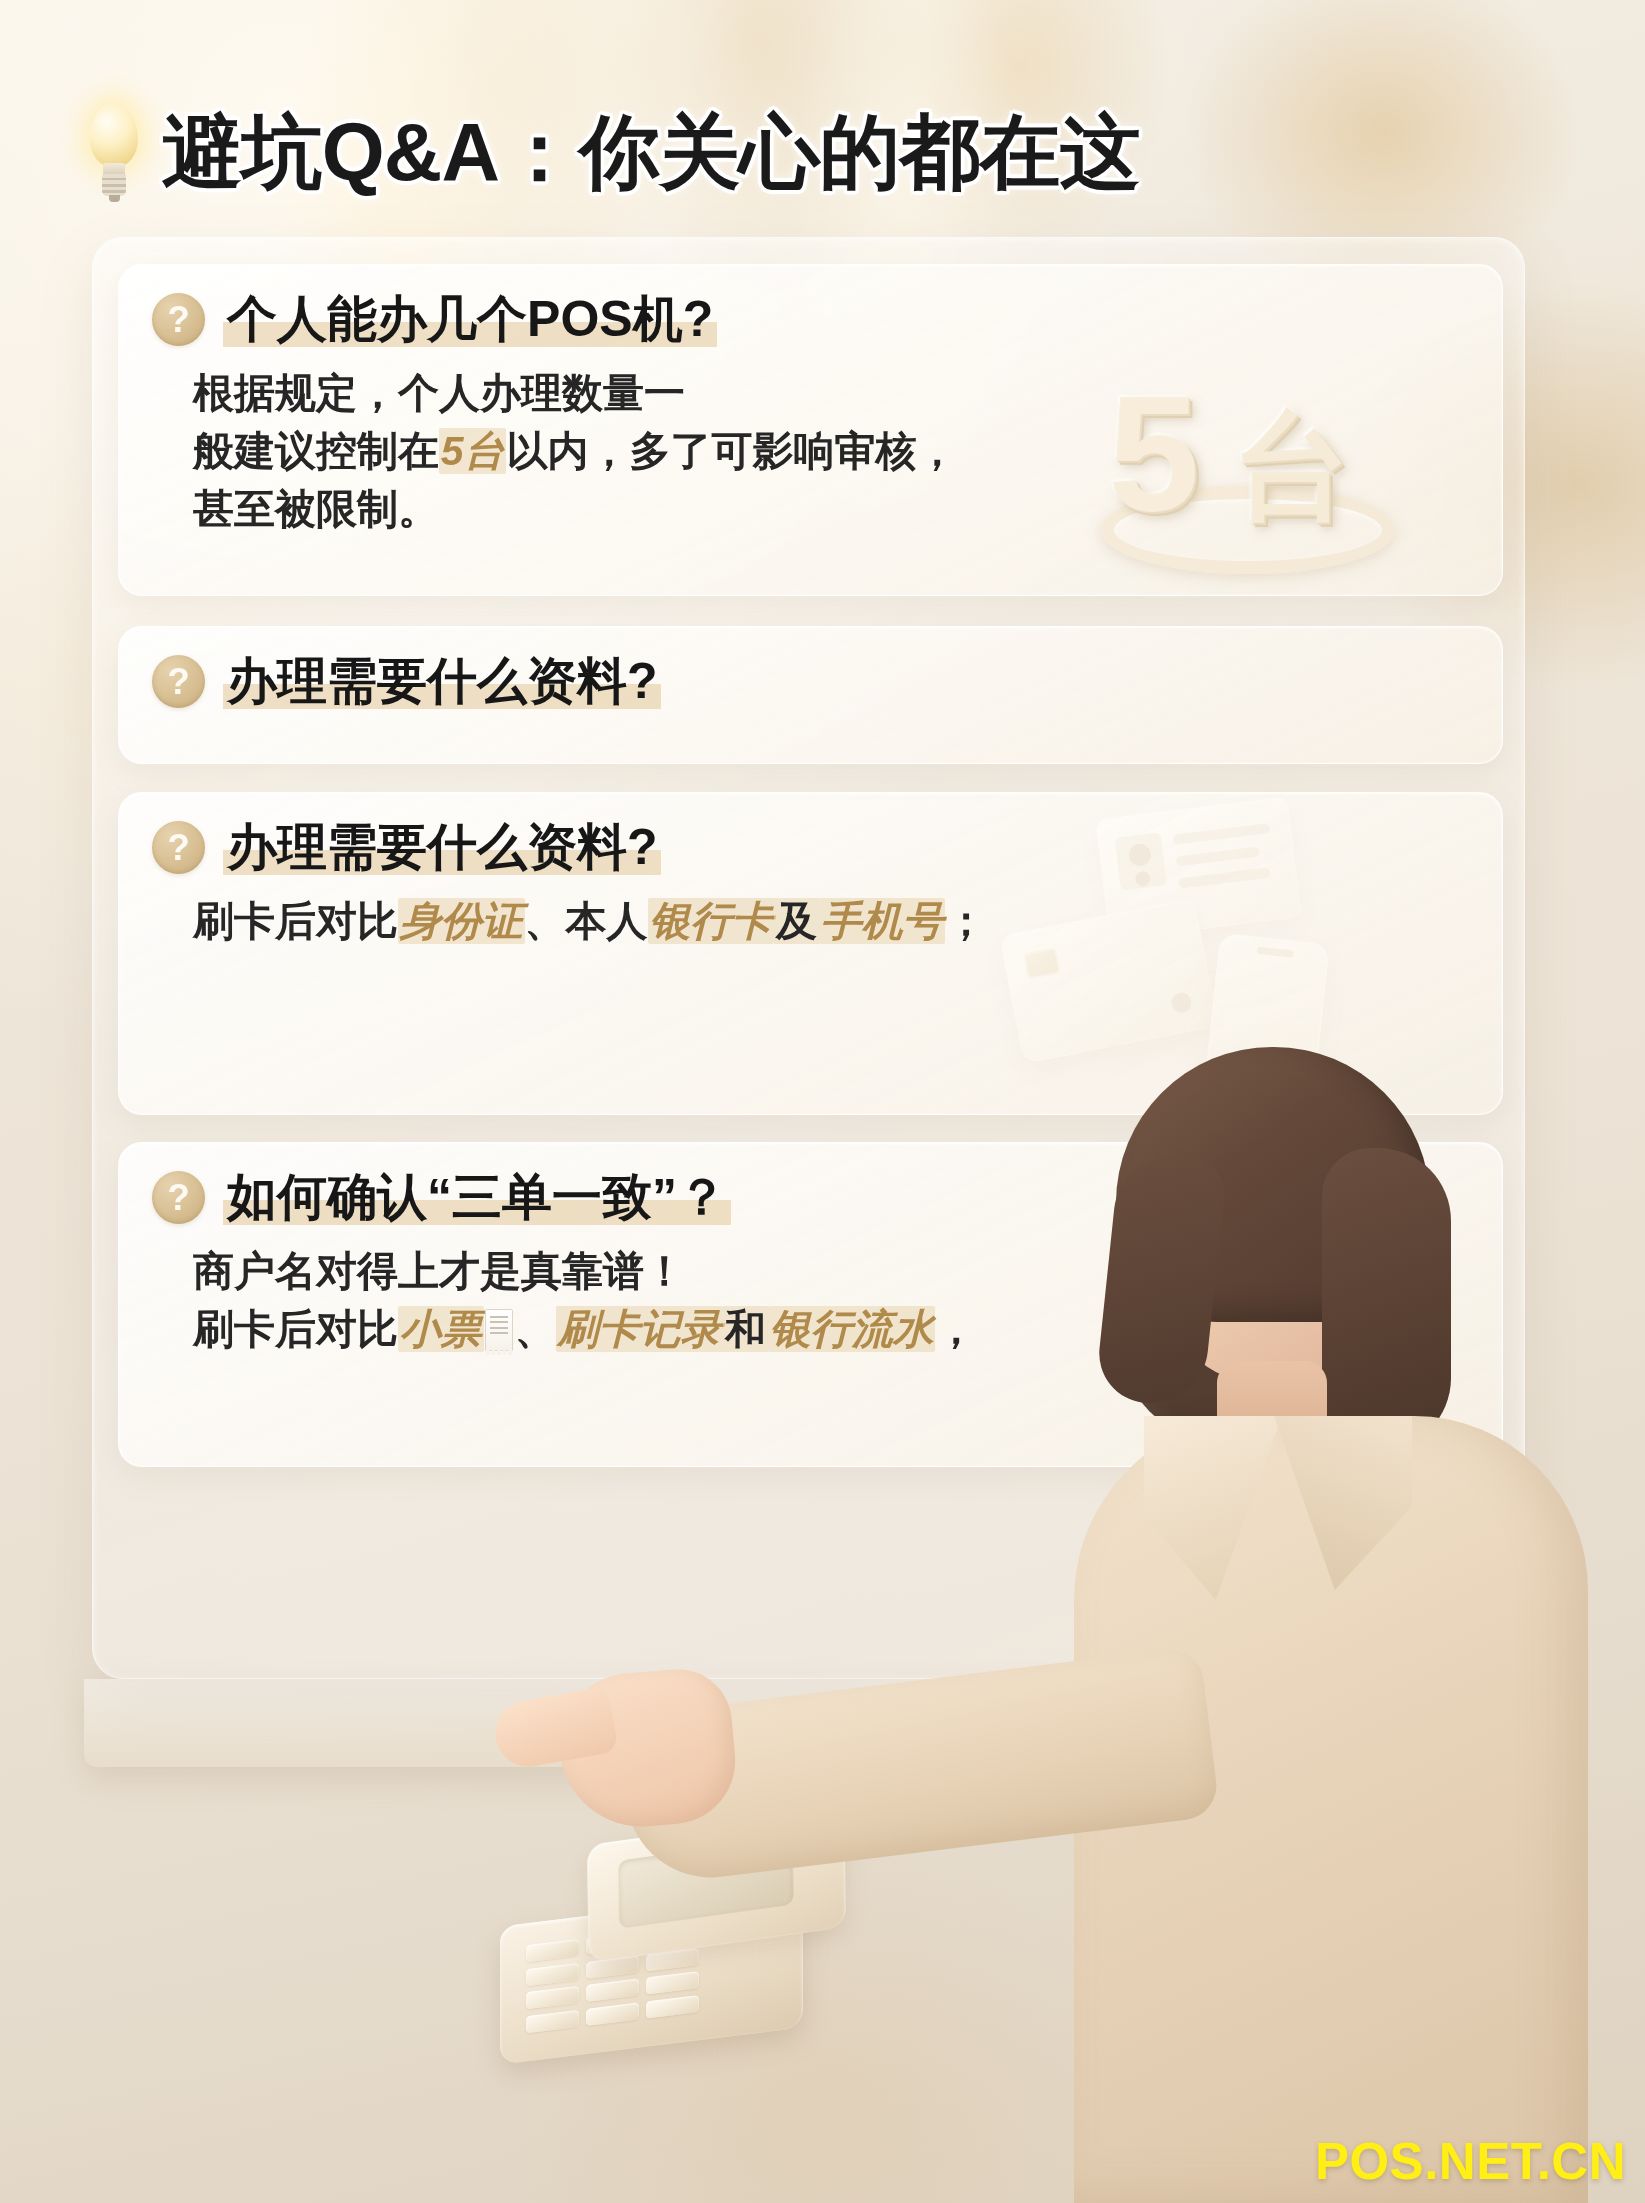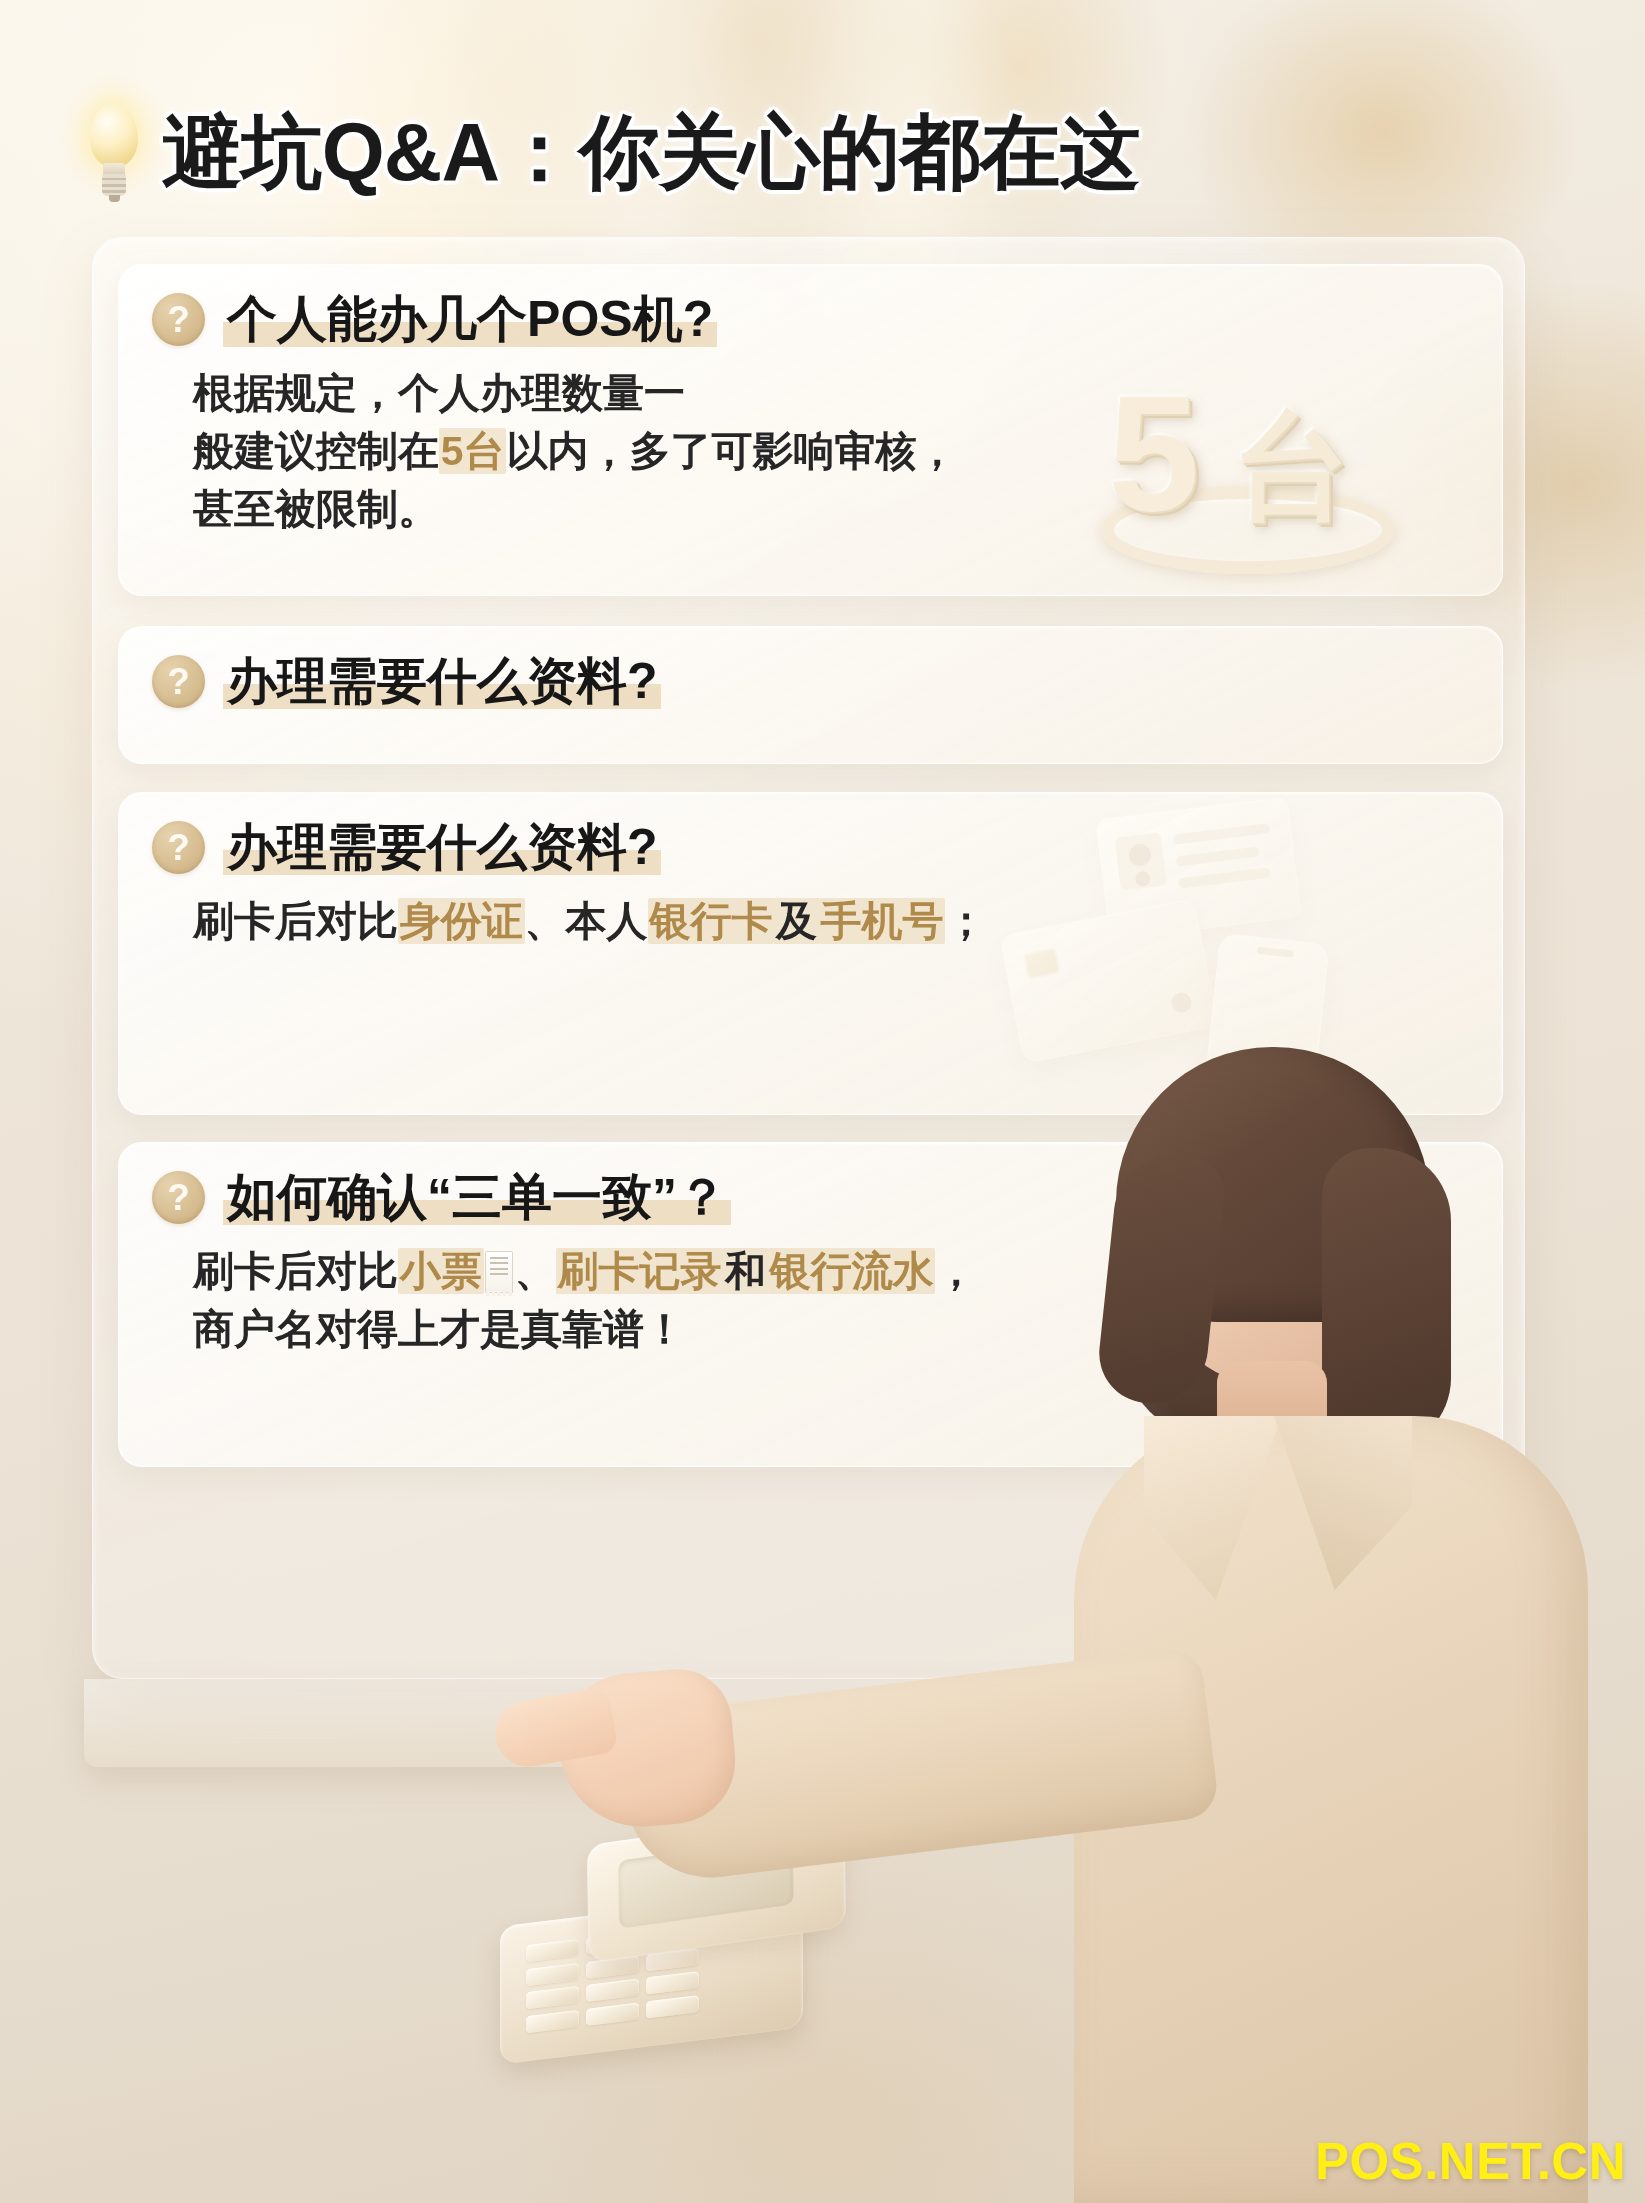--- a/index.html
+++ b/index.html
@@ -116,21 +116,21 @@
   }
 
   .a-body {
     padding: 16.5px 37px 0 42px;
     font-size: 41px; font-weight: 600; color: #262626; line-height: 1.42;
   }
   .a-line { white-space: nowrap; margin-left: 32px; }
   .hl {
     color: #b08a4a; font-weight: 700;
     background: rgba(234,216,184,.62);
-    padding: 0 1.8px; border-radius: 1.8px;
+    padding: 0 1.8px; border-radius: 1.8px; font-style: italic;
   }
   .hl-plain { color: #262626; font-weight: 600; background: rgba(234,216,184,.62); padding: 0 1.8px; }
 
   
   .receipt-glyph {
     display: inline-block; width: 27.5px; height: 42px; vertical-align: -8.3px; margin: 0 1.8px;
     background:
       linear-gradient(180deg,#ffffff 0%, #f6f2ea 100%);
     border: 0.9px solid #ded5c6; border-radius: 1.8px 1.8px 0 0;
     position: relative;
@@ -435,24 +435,24 @@
   </div>
 </div>
 
 <div class="qa-card" id="card-4">
   <div class="q-row">
     <div class="q-badge">?</div>
     <div class="q-text">如何确认“三单一致”？</div>
   </div>
   <div class="a-body">
     <div class="a-line">
+      <span>商户名对得上才是真靠谱！</span>
+    </div>
+    <div class="a-line">
       <span>刷卡后对比</span><span class="hl">小票</span><span class="receipt-glyph"></span><span>、</span><span class="hl">刷卡记录</span><span class="hl-plain">和</span><span class="hl">银行流水</span><span>，</span>
-    </div>
-    <div class="a-line">
-      <span>商户名对得上才是真靠谱！</span>
     </div>
   </div>
 </div>
 
 <div id="pos-terminal">
   <div class="base">
     <div class="keys">
       <i></i>
         <i></i>
         <i></i>

